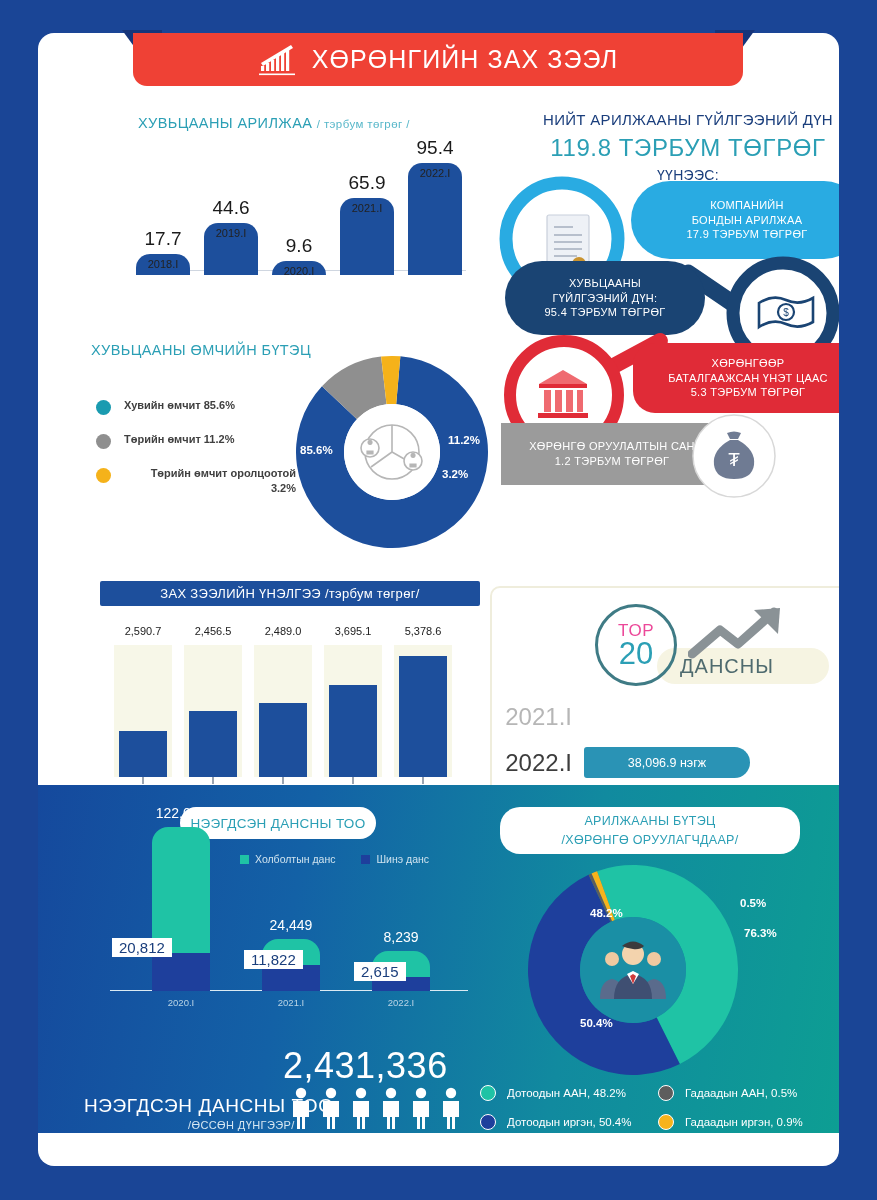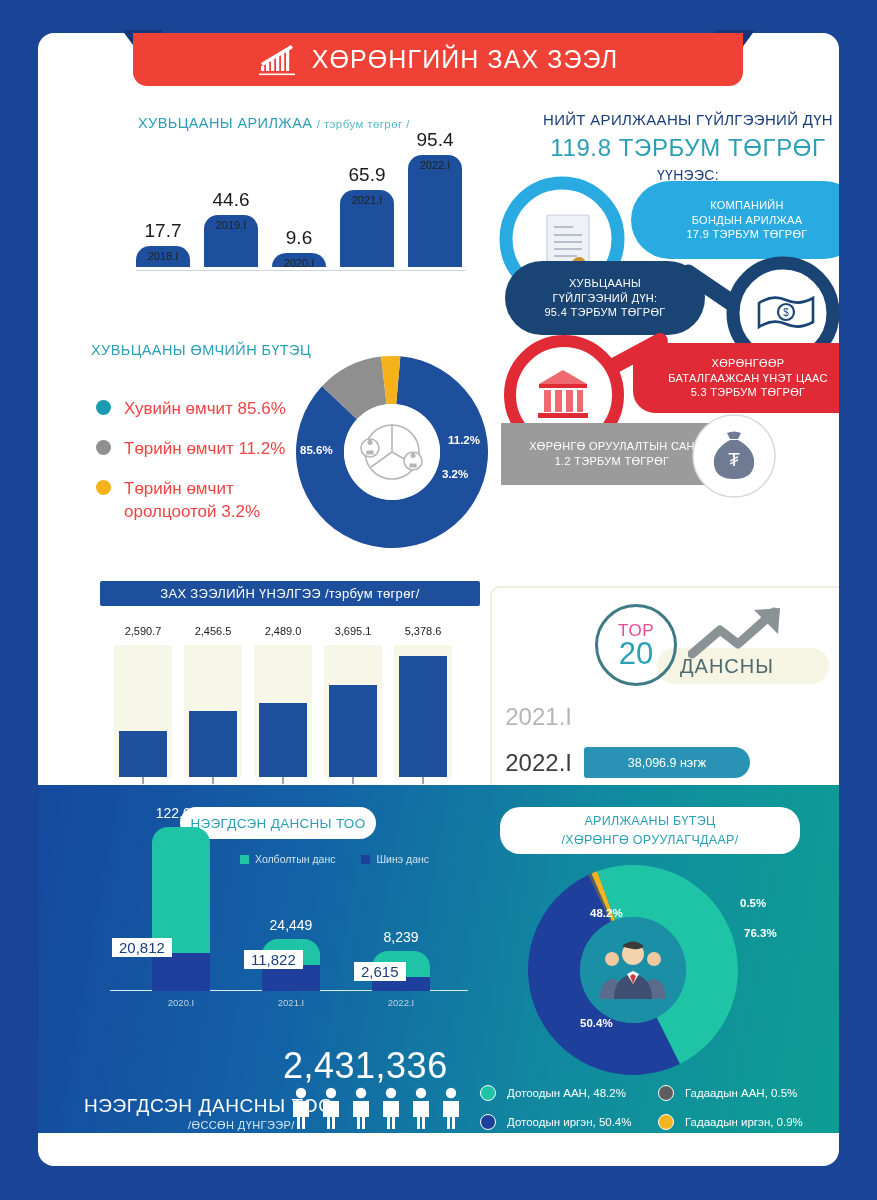--- a/index.html
+++ b/index.html
@@ -36,34 +36,34 @@
 
   
   .sec-title { color:#2b9fb5; font-size:14.5px; letter-spacing:.4px; }
   .sec-title .light { color:#57b7c9; font-size:11.5px; }
 
   
   .c1 { position:absolute; left:72px; top:82px; width:370px; height:200px; }
   .c1 .sec-title { position:absolute; left:28px; top:0; }
   .c1 .plot { position:absolute; left:26px; top:34px; width:330px; height:144px; }
   .c1 .axis { position:absolute; left:0; bottom:22px; width:330px; height:1px; background:#cfd6e0; }
-  .c1 .col { position:absolute; bottom:26px; width:54px; text-align:center; }
+  .c1 .col { position:absolute; bottom:18px; width:54px; text-align:center; }
   .c1 .bar { width:54px; background:#1d4f9c; border-radius:14px 14px 0 0; margin:0 auto; }
   .c1 .val { position:absolute; left:-8px; width:70px; text-align:center; color:#1b1b1b;
              font-size:19px; font-weight:400; }
   .c1 .xlab { position:absolute; top:4px; left:-8px; width:70px; text-align:center;
               color:#222; font-size:11px; }
 
   
-  .c2 { position:absolute; left:50px; top:305px; width:400px; height:225px; }
+  .c2 { position:absolute; left:50px; top:305px; width:400px; height:225px;text-align:right; }
   .c2 .sec-title { position:absolute; left:3px; top:4px; }
   .c2 .legend { position:absolute; left:8px; top:60px; width:200px; }
   .c2 .lg-row { display:flex; align-items:flex-start; gap:13px; margin-bottom:17px; }
   .c2 .dot { width:15px; height:15px; border-radius:50%; flex:0 0 auto; margin-top:2px; }
-  .c2 .lg-txt { color:#ef4444; font-size:17px; line-height:1.35; }
+  .c2 .lg-txt { color:#404040; font-size:11px; line-height:1.35;font-weight:bold; }
   .donut2-wrap { position:absolute; left:208px; top:18px; width:192px; height:192px; }
   .donut2-hub {
     position:absolute; left:48px; top:48px; width:96px; height:96px;
     border-radius:50%; background:#fff; display:flex; align-items:center; justify-content:center;
   }
   .d2-lab { position:absolute; color:#fff; font-size:11.5px; font-weight:bold; }
 
   
   .rt { position:absolute; left:455px; top:78px; width:390px; height:450px; }
   .rt .h1 { text-align:center; color:#1a3e7c; font-size:15px; letter-spacing:.3px; }

